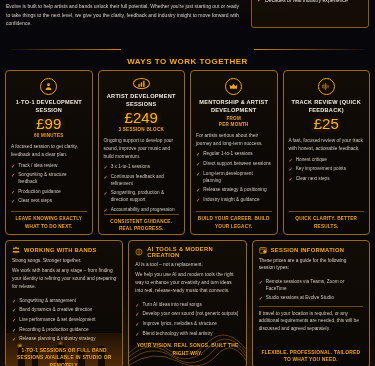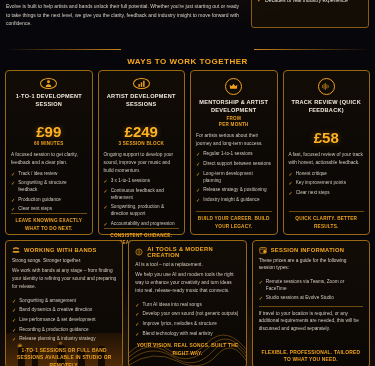--- a/index.html
+++ b/index.html
@@ -82,22 +82,22 @@
   .card-title {
     text-align: center; font-size: 5.6px; font-weight: bold;
     letter-spacing: 0.25px; color: #efe9dd; line-height: 1.5;
     min-height: 17px;
   }
   .from-lbl {
     text-align:center; font-size: 4.6px; font-weight:bold;
     color:#f0a31e; letter-spacing:0.3px; margin-top:1px;
   }
   .price {
-    text-align: center; font-size: 15px; font-weight: bold;
-    color: #ffb224; line-height: 1.15; margin-top: 14px;
+    text-align: center; font-size: 15px; font-weight: normal;
+    color: #ffb224; line-height: 1.15; margin-top: 0;
     text-shadow: 0 0 6px rgba(255,160,20,0.35);
   }
   .price-sub {
     text-align: center; font-size: 4.6px; font-weight: bold;
     color: #f0a31e; letter-spacing: 0.25px; margin-top: 1px;
   }
   .card-desc {
     font-size: 4.8px; line-height: 1.62; color: #cfc8bc;
     margin-top: 5px;
   }
@@ -284,21 +284,21 @@
           <g stroke="#f0a31e" stroke-width="1.1" stroke-linecap="round">
             <line x1="3" y1="6" x2="3" y2="10"></line>
             <line x1="5.5" y1="4" x2="5.5" y2="12"></line>
             <line x1="8" y1="2.5" x2="8" y2="13.5"></line>
             <line x1="10.5" y1="5" x2="10.5" y2="11"></line>
             <line x1="13" y1="6.5" x2="13" y2="9.5"></line>
           </g>
         </svg>
     </div>
     <div class="card-title">TRACK REVIEW (QUICK FEEDBACK)</div>
-    <div class="price">£58</div>
+    <div class="price">£25</div>
     <div class="card-desc">A fast, focused review of your track with honest, actionable feedback.</div>
     <div class="blist">
       <div class="bitem">
           <span class="tk">✓</span>
           <span class="bx">Honest critique</span>
         </div>
       <div class="bitem">
           <span class="tk">✓</span>
           <span class="bx">Key improvement points</span>
         </div>

